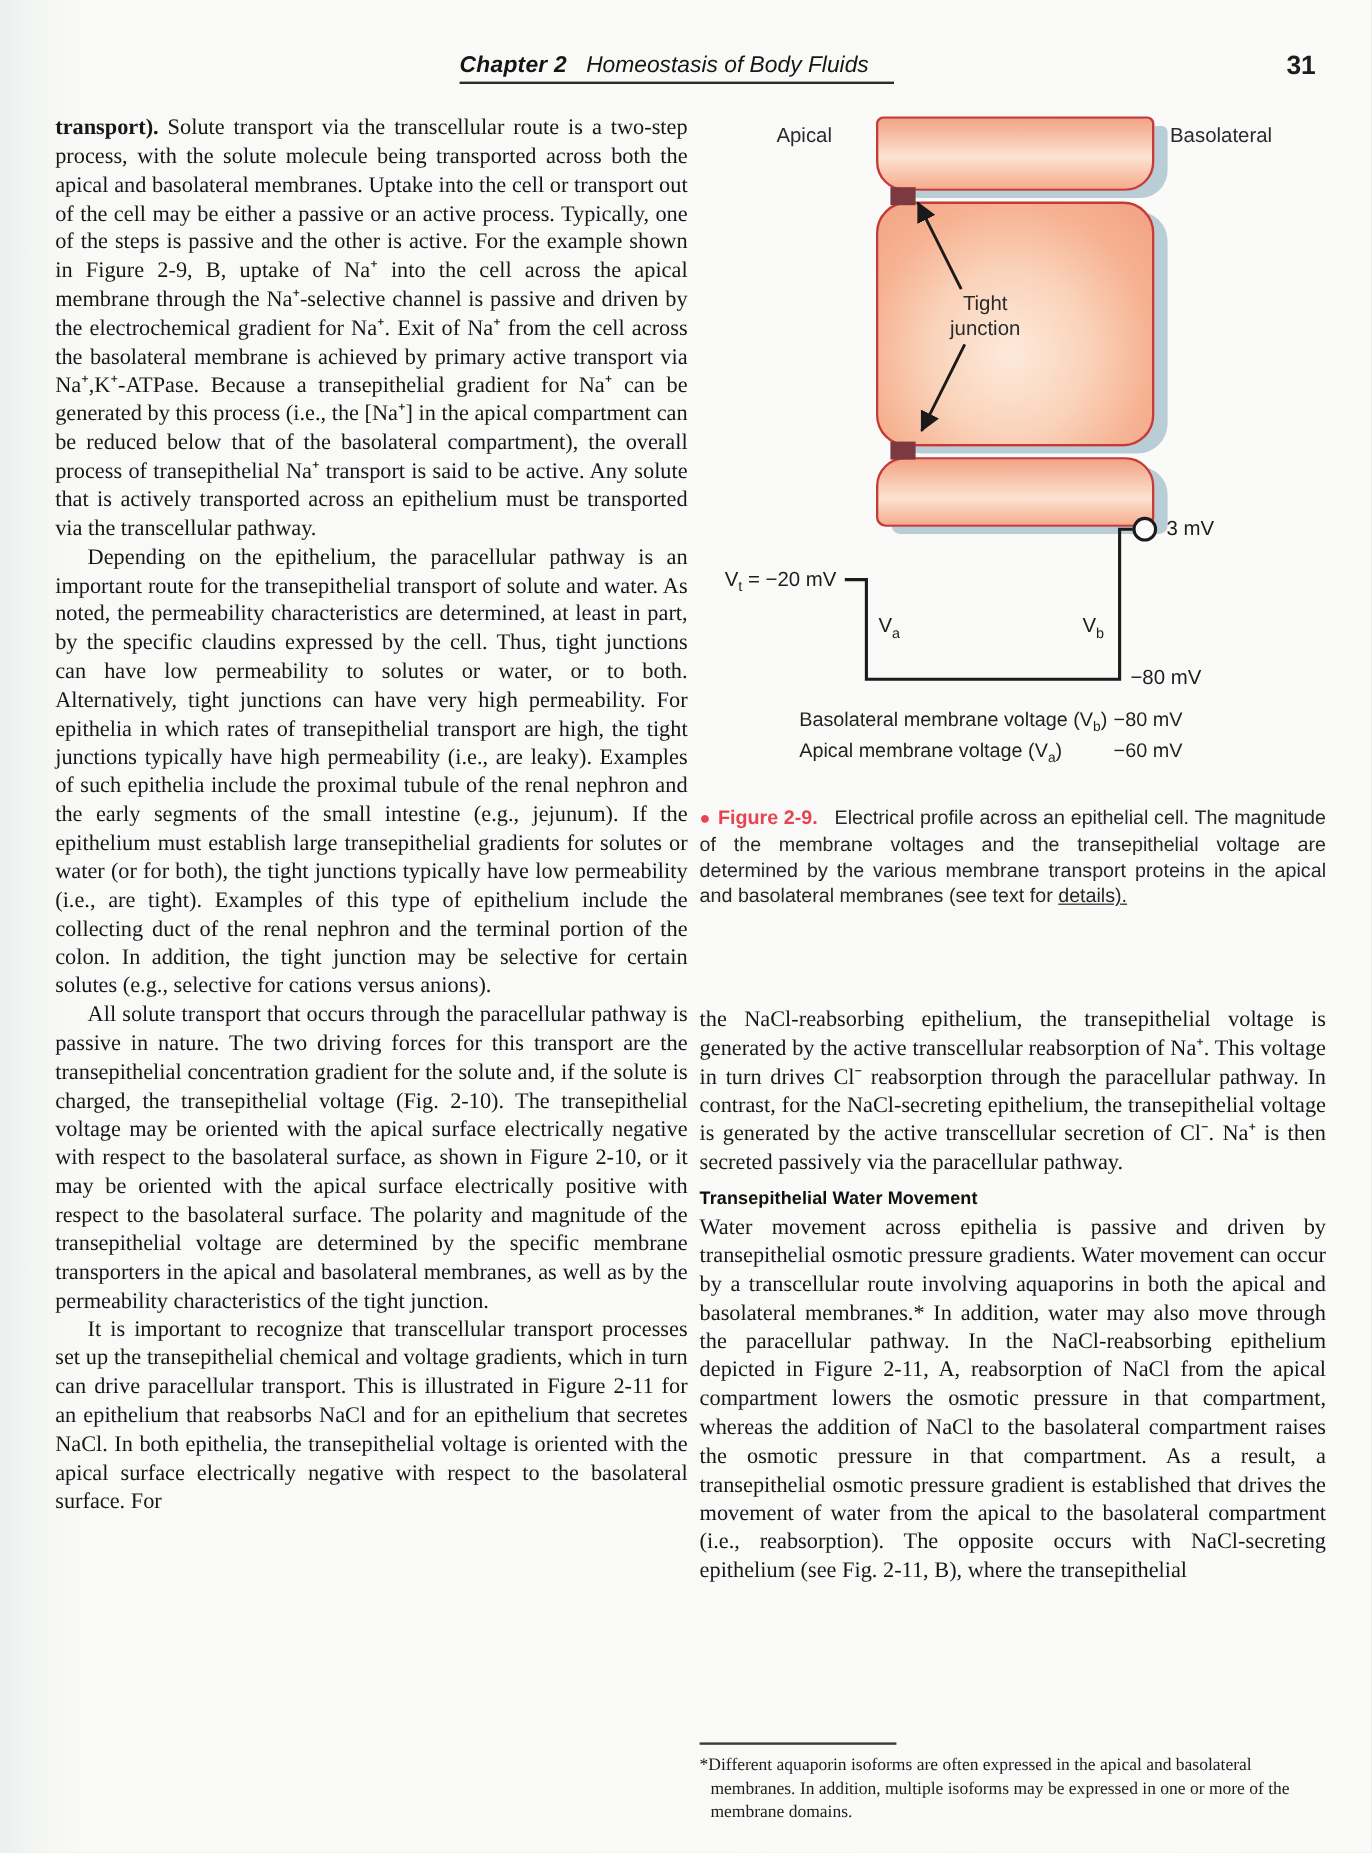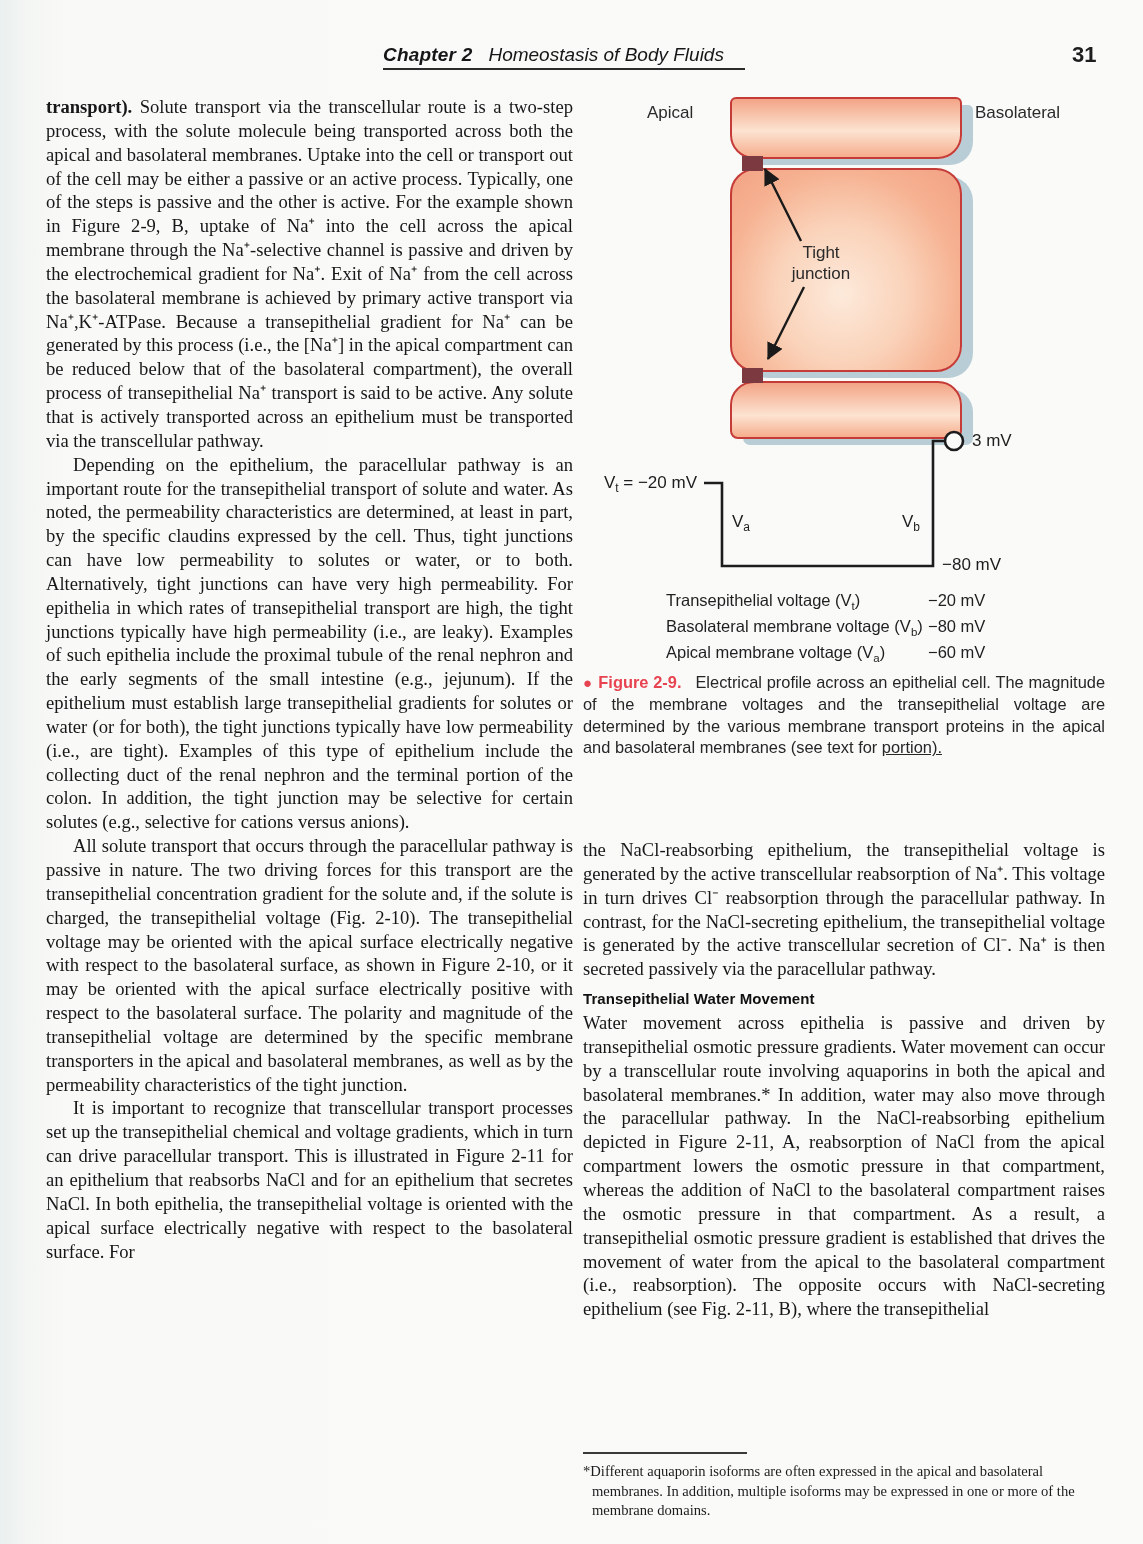--- a/index.html
+++ b/index.html
@@ -132,35 +132,31 @@
     </svg>
 
     <div class="trace-label" style="left:0;top:378px;width:114px;text-align:right;"><span>V</span><sub>t</sub><span> = −20 mV</span></div>
     <div class="trace-label" style="left:389px;top:336px;">3 mV</div>
     <div class="trace-label" style="left:149px;top:417px;"><span>V</span><sub>a</sub></div>
     <div class="trace-label" style="left:319px;top:417px;"><span>V</span><sub>b</sub></div>
     <div class="trace-label" style="left:359px;top:460px;">−80 mV</div>
 
     <div class="vtable">
       <div class="vrow">
-        <span class="lbl"><span>Transepithelial voltage (V</span><sub>t</sub><span>)</span></span>
-        <span class="val">−20 mV</span>
-      </div>
-      <div class="vrow">
         <span class="lbl"><span>Basolateral membrane voltage (V</span><sub>b</sub><span>)</span></span>
         <span class="val">−80 mV</span>
       </div>
       <div class="vrow">
         <span class="lbl"><span>Apical membrane voltage (V</span><sub>a</sub><span>)</span></span>
         <span class="val">−60 mV</span>
       </div>
     </div>
 
     <div class="caption">
-      <span class="bullet">●</span><span class="tag">Figure 2-9.</span><span>Electrical profile across an epithelial cell. The magnitude of the membrane voltages and the transepithelial voltage are determined by the various membrane transport proteins in the apical and basolateral membranes (see text for </span><span class="und">portion).</span>
+      <span class="bullet">●</span><span class="tag">Figure 2-9.</span><span>Electrical profile across an epithelial cell. The magnitude of the membrane voltages and the transepithelial voltage are determined by the various membrane transport proteins in the apical and basolateral membranes (see text for </span><span class="und">details).</span>
     </div>
   </div>
 
   <div class="colR body-text">
     <p>the NaCl-reabsorbing epithelium, the transepithelial voltage is generated by the active transcellular reabsorption of Na⁺. This voltage in turn drives Cl⁻ reabsorption through the paracellular pathway. In contrast, for the NaCl-secreting epithelium, the transepithelial voltage is generated by the active transcellular secretion of Cl⁻. Na⁺ is then secreted passively via the paracellular pathway.</p>
     <h3>Transepithelial Water Movement</h3>
     <p>Water movement across epithelia is passive and driven by transepithelial osmotic pressure gradients. Water movement can occur by a transcellular route involving aquaporins in both the apical and basolateral membranes.* In addition, water may also move through the paracellular pathway. In the NaCl-reabsorbing epithelium depicted in Figure 2-11, A, reabsorption of NaCl from the apical compartment lowers the osmotic pressure in that compartment, whereas the addition of NaCl to the basolateral compartment raises the osmotic pressure in that compartment. As a result, a transepithelial osmotic pressure gradient is established that drives the movement of water from the apical to the basolateral compartment (i.e., reabsorption). The opposite occurs with NaCl-secreting epithelium (see Fig. 2-11, B), where the transepithelial</p>
   </div>
 
   <div class="footnote">

